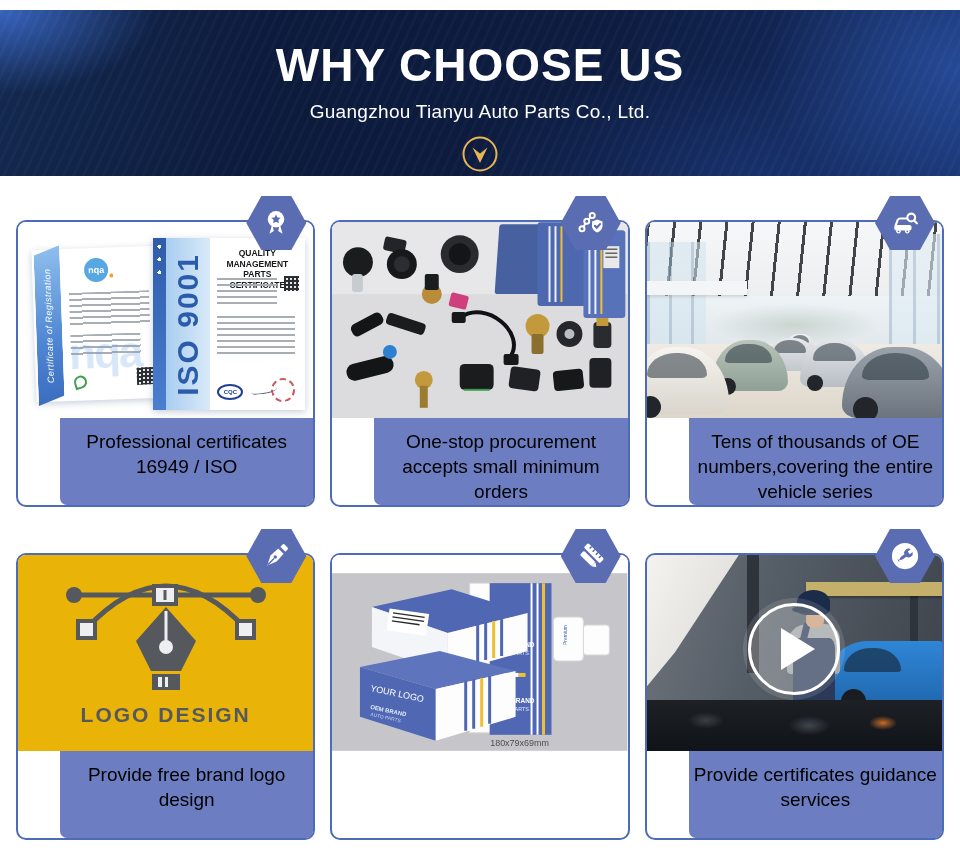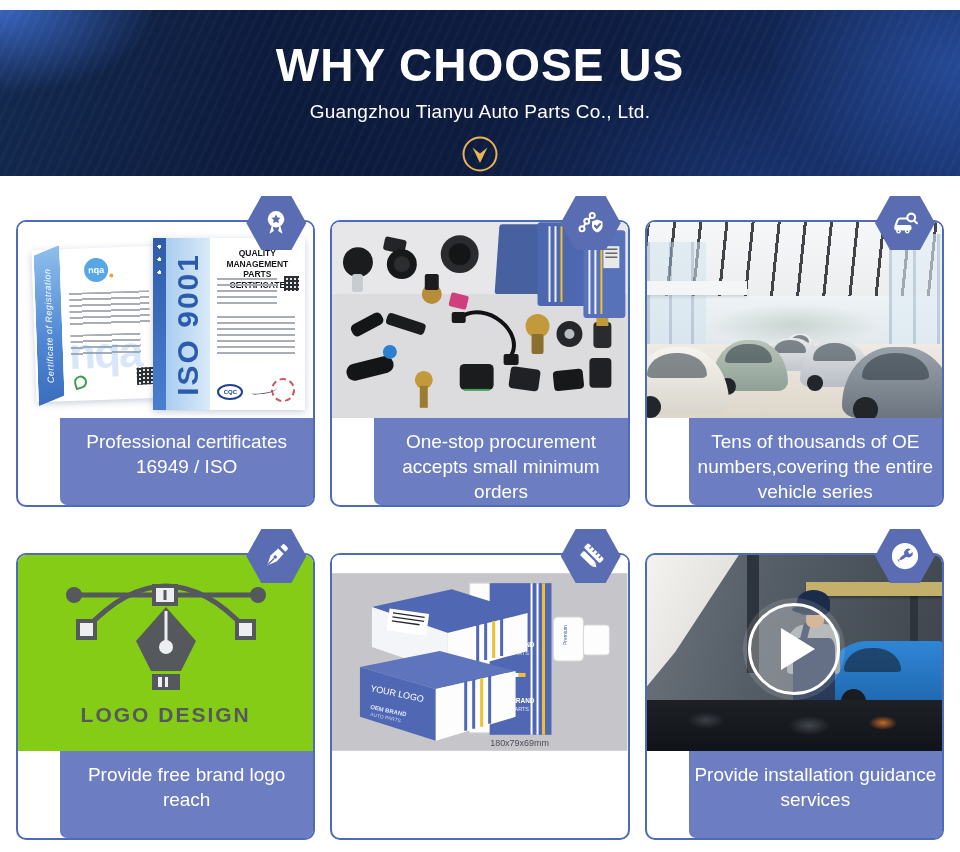--- a/index.html
+++ b/index.html
@@ -39,21 +39,21 @@
     position:relative; height:287px;
     border:2px solid #4e6bb9; border-radius:10px;
     background:#fff; display:flex; flex-direction:column;
   }
   .card-img {
     height:196px; border-radius:8px 8px 0 0; overflow:hidden;
     position:relative; background:#fff; flex:0 0 auto;
   }
   .card-cap {
     flex:1; background:#6c7ec1; border-radius:0 0 7px 7px;
-    color:#ffffff; font-size:19px; line-height:1.32; text-align:center;
+    color:#000000; font-size:19px; line-height:1.32; text-align:center;
     padding:11px 0 0;
     margin-left:42px;
   }
   .badge {
     position:absolute; top:-26px; right:7px; width:60px; height:54px;
     background:#5a6cb2;
     clip-path:polygon(25% 0%, 75% 0%, 100% 50%, 75% 100%, 25% 100%, 0% 50%);
     display:flex; align-items:center; justify-content:center; z-index:5;
   }
   .badge svg { width:30px; height:30px; }
@@ -153,21 +153,21 @@
   .c2 { left:22%; bottom:14%; width:26%; height:26%; background:linear-gradient(#b9c4ba,#8fa096); }
   .c3 { left:40%; bottom:24%; width:18%; height:17%; background:linear-gradient(#e8eaec,#c2c7cc); }
   .c4 { right:-4%; bottom:0%; width:38%; height:36%; background:linear-gradient(#9aa2ab,#6c757f); }
   .c5 { right:24%; bottom:16%; width:24%; height:24%; background:linear-gradient(#e3e5e8,#b8bec5); }
   .c6 { left:47%; bottom:33%; width:10%; height:10%; background:linear-gradient(#f2f2f2,#d2d2d2); }
 
   
   .scene-parts { background:#dbdbde; }
 
   
-  .scene-logo { background:#84cc16; display:flex; flex-direction:column; align-items:center; justify-content:center; }
+  .scene-logo { background:#eab308; display:flex; flex-direction:column; align-items:center; justify-content:center; }
   .logo-label { font-size:21px; font-weight:700; color:#55585d; letter-spacing:2px; margin-top:4px; }
 
   
   .scene-pack { background:#fff; }
 
   
   .scene-mech { background:linear-gradient(105deg,#6d747c 0%,#555d66 38%,#3c434b 100%); }
   .mg-beam { position:absolute; right:0; top:14%; width:46%; height:7%; background:#c4b06a; box-shadow:0 2px 2px rgba(0,0,0,.3); }
   .mg-post { position:absolute; background:#2e343b; }
   .p1 { left:34%; top:0; width:4%; height:60%; }
@@ -391,21 +391,21 @@
         <path d="M110 28 L140 62 L125 92 L95 92 L80 62 Z" fill="#55585d"></path>
         <line x1="110" y1="32" x2="110" y2="64" stroke="#edeef0" stroke-width="3"></line>
         <circle cx="110" cy="68" r="7" fill="#edeef0"></circle>
         <rect x="96" y="95" width="28" height="16" fill="#55585d"></rect>
         <rect x="102" y="98" width="4" height="10" fill="#edeef0"></rect>
         <rect x="109" y="98" width="3" height="10" fill="#edeef0"></rect>
       </svg>
       <div class="logo-label">LOGO DESIGN</div>
     </div>
     <div class="card-cap pre">Provide free brand logo
-reach</div>
+design</div>
   </div>
 
   <div class="card">
     <div class="badge">
       <svg viewBox="0 0 24 24">
         <g transform="rotate(45 12 12)">
           <rect x="3" y="6.2" width="18" height="5" rx="1.2" fill="#fff"></rect>
           <g stroke="#5a6cb2" stroke-width="1.2">
               <line x1="7" y1="6.2" x2="7" y2="8.6"></line>
               <line x1="10.5" y1="6.2" x2="10.5" y2="8.6"></line>
@@ -514,17 +514,17 @@
         <div class="mg-over"></div>
         <div class="mg-strap"></div>
         <div class="mg-face"></div>
         <div class="mg-cap"></div>
       </div>
       <div class="mg-engine"></div>
       <div class="play">
         <div class="play-tri"></div>
       </div>
     </div>
-    <div class="card-cap pre">Provide installation guidance
+    <div class="card-cap pre">Provide certificates guidance
 services</div>
   </div>
 
 </div>
 
 </body></html>

